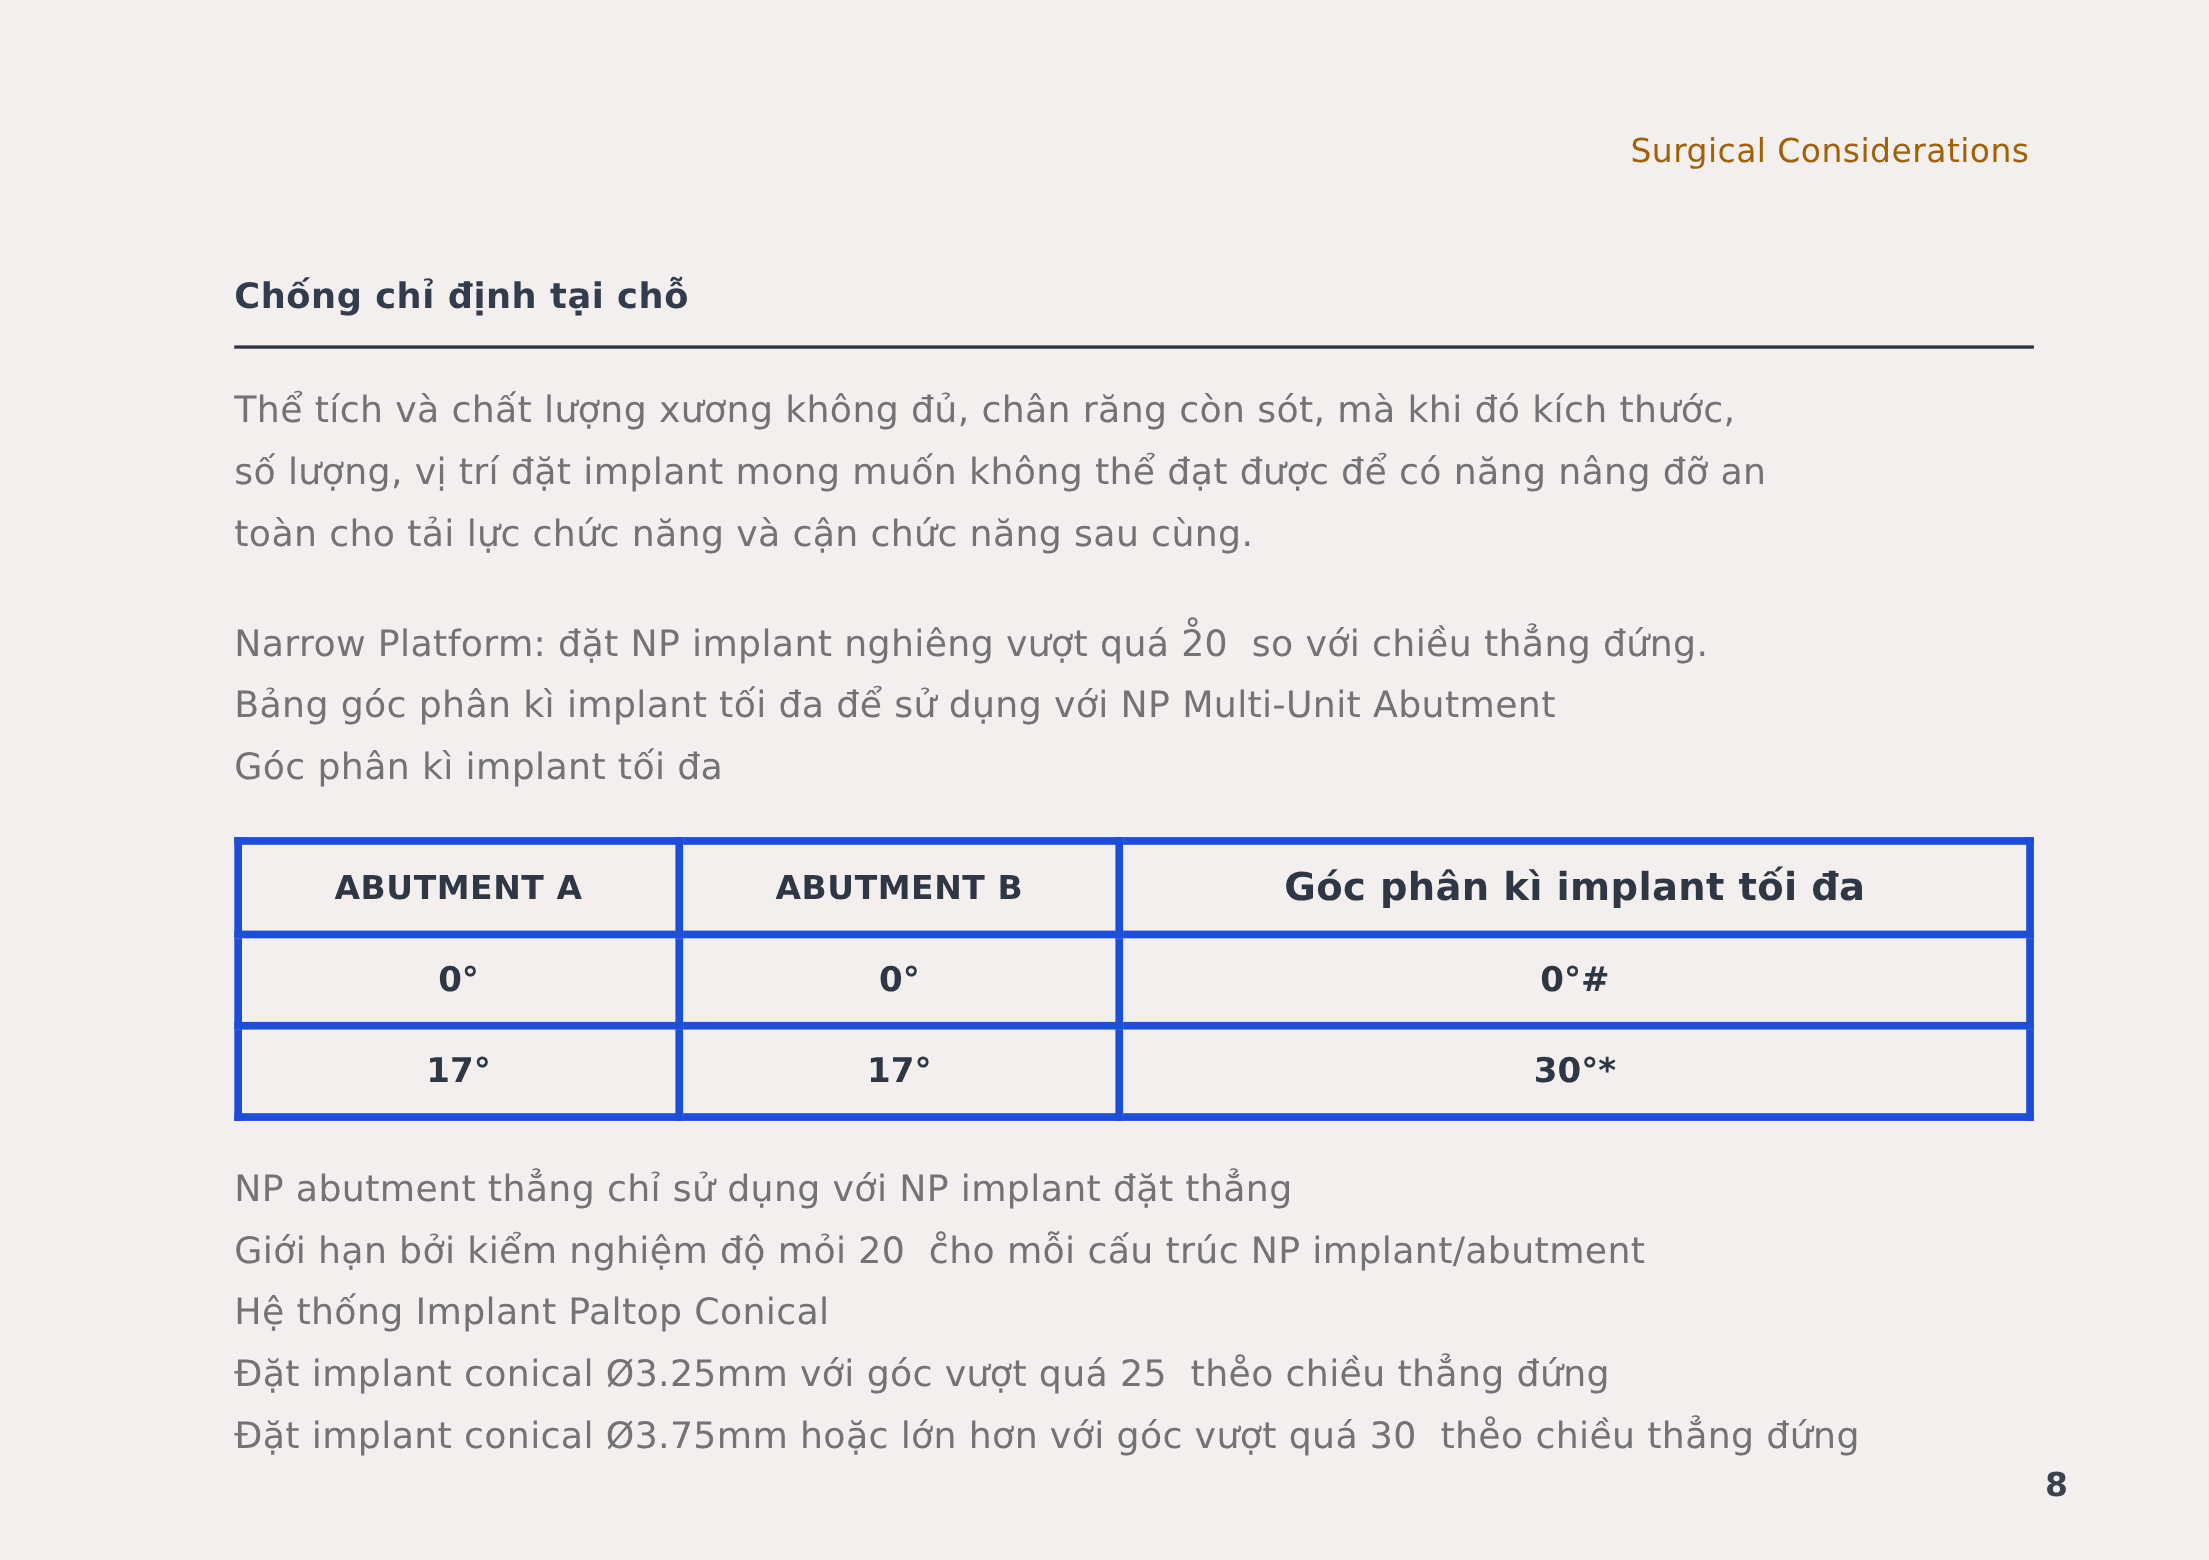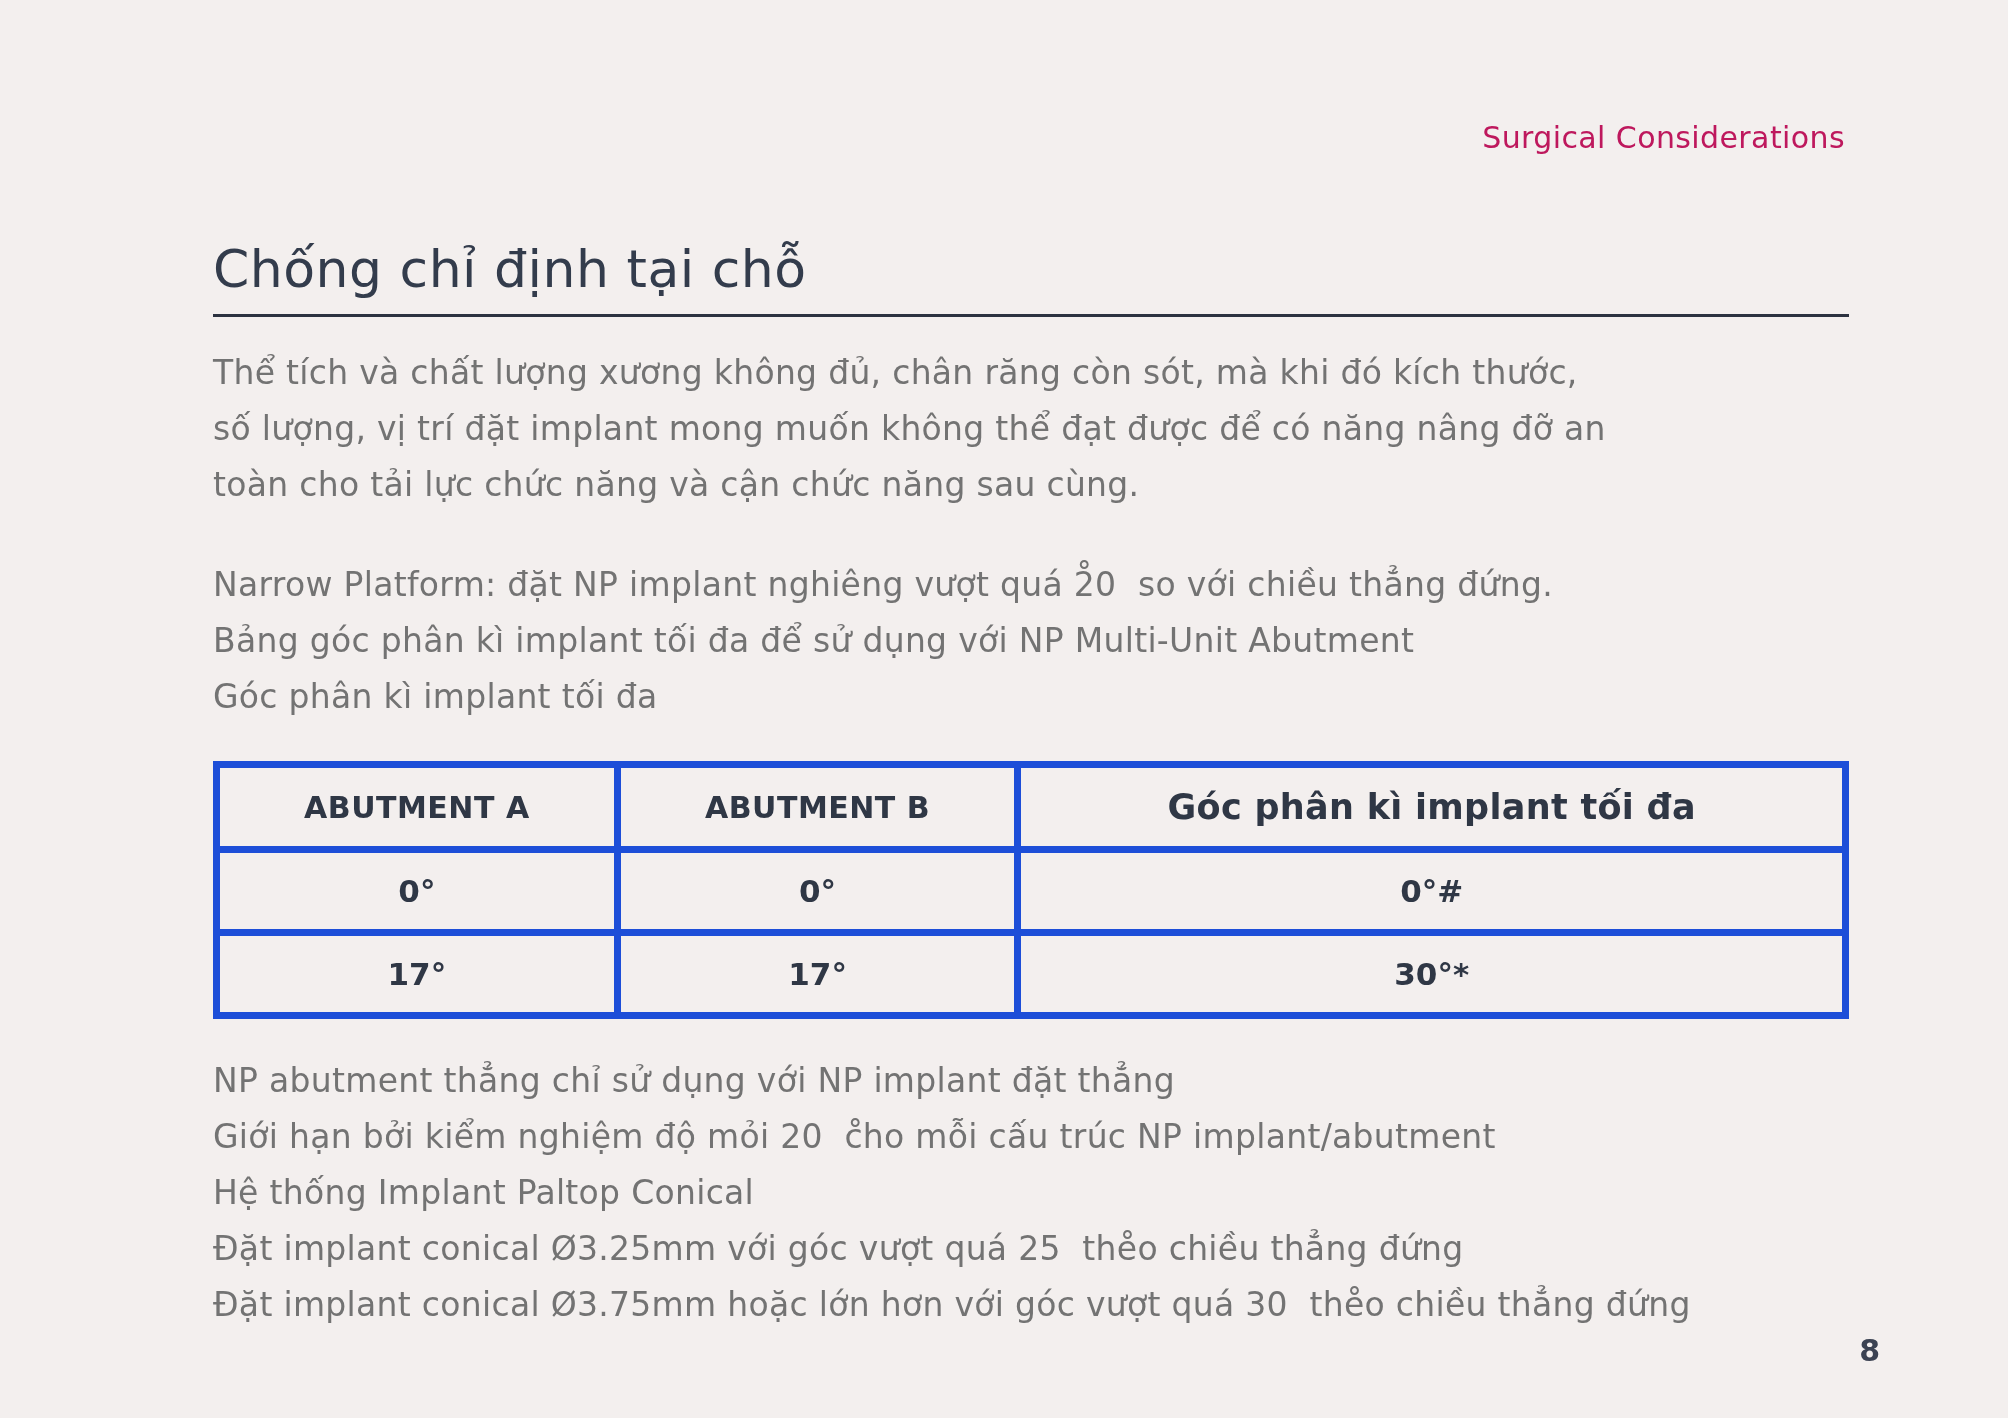--- a/index.html
+++ b/index.html
@@ -14,35 +14,35 @@
     color: #3b4252;
     overflow: hidden;
   }
 
   .running-header {
     position: absolute;
     top: 120px;
     right: 163px;
     font-size: 30px;
     font-weight: 400;
-    color: #be185d;
+    color: #a16207;
     letter-spacing: 0.4px;
     white-space: pre-wrap;
   }
 
   .content {
     position: absolute;
     left: 213px;
     top: 238px;
     width: 1636px;
   }
 
   .page-title {
-    font-size: 52px;
-    font-weight: 400;
+    font-size: 32px;
+    font-weight: 700;
     color: #333c4c;
     letter-spacing: 0.5px;
     line-height: 62px;
     white-space: pre-wrap;
   }
 
   .title-divider {
     border: none;
     border-top: 3px solid #2c3240;
     margin-top: 14px;

